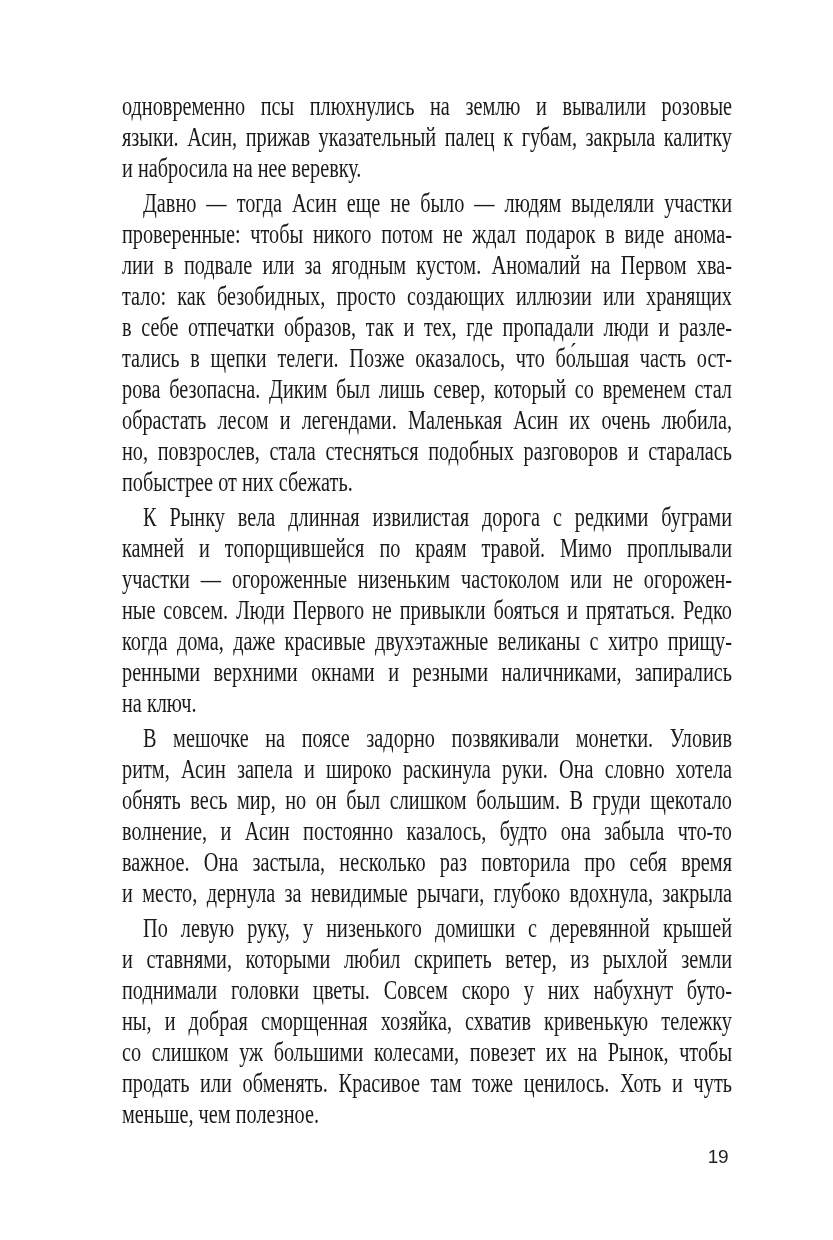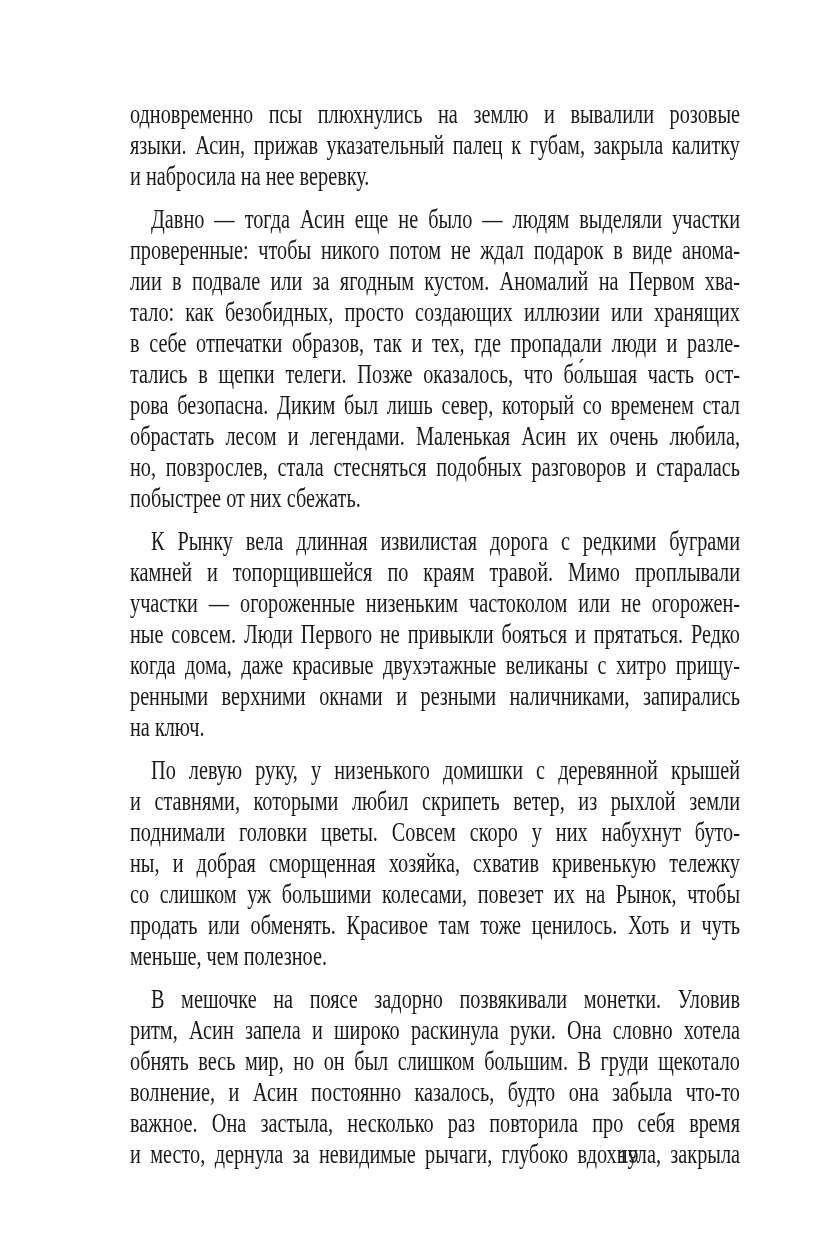--- a/index.html
+++ b/index.html
@@ -16,21 +16,21 @@
     font-family: "Liberation Serif", serif;
   }
   .text-block {
     position: absolute;
     left: 118px;
     top: 87px;
     width: 610px;
     color: #1a1a1a;
   }
   .para {
-    margin: 12px;
+    margin: 4px;
     padding: 0;
   }
   
   .line {
     width: 813px;
     transform: scaleX(0.7503);
     transform-origin: 0 0;
     height: 31px;
     line-height: 31px;
     font-size: 27px;
@@ -43,20 +43,21 @@
     text-align-last: left;
   }
   .line.ind {
     text-indent: 28px;
   }
   .page-number {
     position: absolute;
     top: 1146px;
     left: 618px;
     width: 110px;
+    text-align: right;
     font-family: "Liberation Sans", sans-serif;
     font-size: 19px;
     line-height: 21px;
     letter-spacing: -0.5px;
     color: #222222;
   }
 </style>
 </head>
 <body>
 
@@ -86,34 +87,34 @@
       <div class="line ind">К Рынку вела длинная извилистая дорога с редкими буграми</div>
       <div class="line">камней и топорщившейся по краям травой. Мимо проплывали</div>
       <div class="line">участки — огороженные низеньким частоколом или не огорожен-</div>
       <div class="line">ные совсем. Люди Первого не привыкли бояться и прятаться. Редко</div>
       <div class="line">когда дома, даже красивые двухэтажные великаны с хитро прищу-</div>
       <div class="line">ренными верхними окнами и резными наличниками, запирались</div>
       <div class="line end">на ключ.</div>
     </div>
 
     <div class="para">
+      <div class="line ind">В мешочке на поясе задорно позвякивали монетки. Уловив</div>
+      <div class="line">ритм, Асин запела и широко раскинула руки. Она словно хотела</div>
+      <div class="line">обнять весь мир, но он был слишком большим. В груди щекотало</div>
+      <div class="line">волнение, и Асин постоянно казалось, будто она забыла что-то</div>
+      <div class="line">важное. Она застыла, несколько раз повторила про себя время</div>
+      <div class="line">и место, дернула за невидимые рычаги, глубоко вдохнула, закрыла</div>
+    </div>
+
+    <div class="para">
       <div class="line ind">По левую руку, у низенького домишки с деревянной крышей</div>
       <div class="line">и ставнями, которыми любил скрипеть ветер, из рыхлой земли</div>
       <div class="line">поднимали головки цветы. Совсем скоро у них набухнут буто-</div>
       <div class="line">ны, и добрая сморщенная хозяйка, схватив кривенькую тележку</div>
       <div class="line">со слишком уж большими колесами, повезет их на Рынок, чтобы</div>
       <div class="line">продать или обменять. Красивое там тоже ценилось. Хоть и чуть</div>
       <div class="line end">меньше, чем полезное.</div>
     </div>
 
-    <div class="para">
-      <div class="line ind">В мешочке на поясе задорно позвякивали монетки. Уловив</div>
-      <div class="line">ритм, Асин запела и широко раскинула руки. Она словно хотела</div>
-      <div class="line">обнять весь мир, но он был слишком большим. В груди щекотало</div>
-      <div class="line">волнение, и Асин постоянно казалось, будто она забыла что-то</div>
-      <div class="line">важное. Она застыла, несколько раз повторила про себя время</div>
-      <div class="line">и место, дернула за невидимые рычаги, глубоко вдохнула, закрыла</div>
-    </div>
-
   </div>
 
   <div class="page-number">19</div>
 </div>
 
 </body></html>

